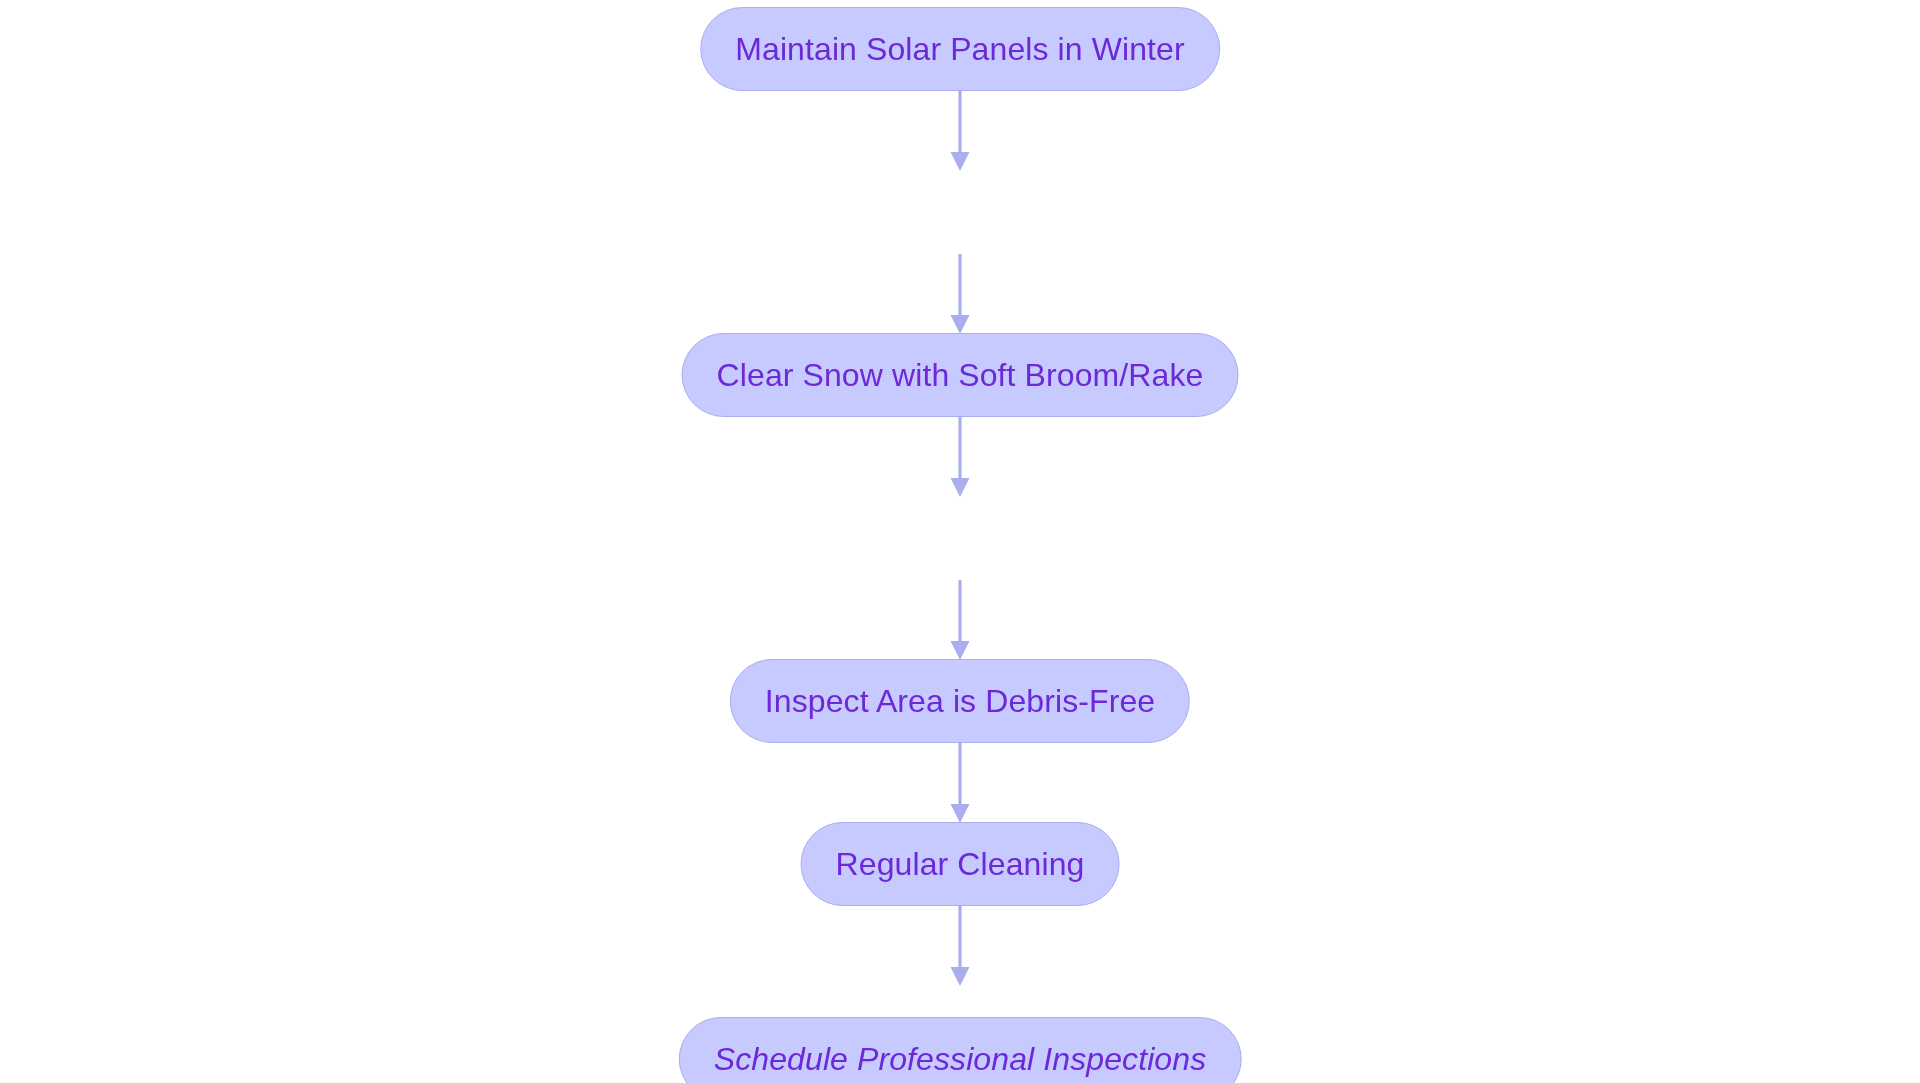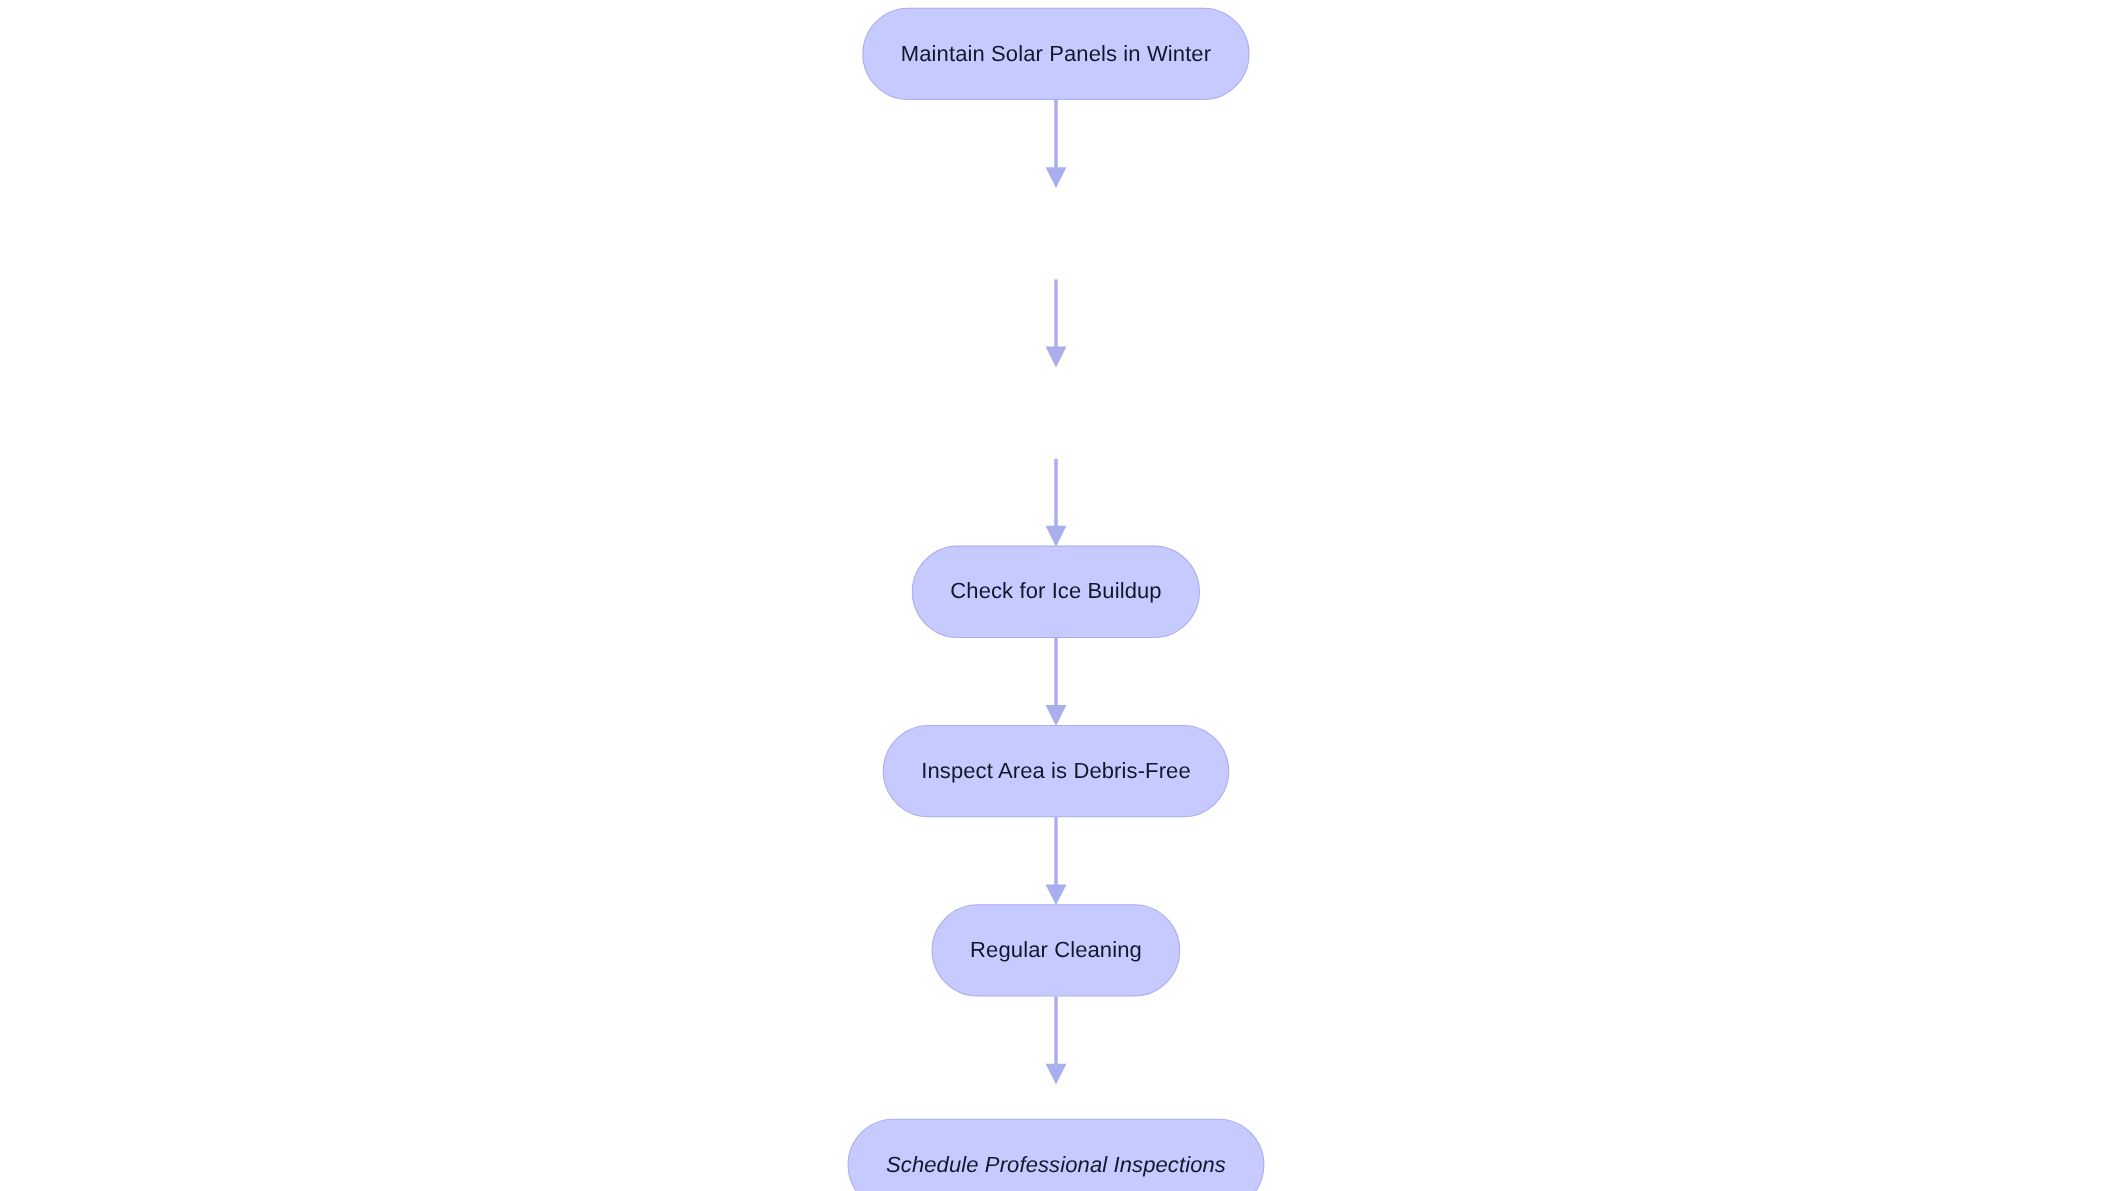--- a/index.html
+++ b/index.html
@@ -41,24 +41,24 @@
     justify-content: center;
     padding: 0 34px;
     background: #c6caff;
     border: 1px solid #a9aeee;
     border-radius: 42px;
     white-space: nowrap;
   }
 
   .flow-node-label {
     font-family: "Liberation Sans", sans-serif;
-    font-size: 20px;
+    font-size: 32px;
     line-height: 1;
     font-weight: 400;
-    color: #0f172a;
+    color: #6d28d9;
     letter-spacing: 0.1px;
     text-align: right;
   }
 
   
   .flow-connector {
     position: absolute;
     left: 50%;
     transform: translateX(-50%);
     width: 24px;
@@ -98,31 +98,31 @@
     </div>
 
 
     <div class="flow-connector" style="top:254px;">
       <svg viewBox="0 0 24 80" xmlns="http://www.w3.org/2000/svg">
         <line class="connector-line" x1="12" y1="0" x2="12" y2="64"></line>
         <polygon class="connector-head" points="12,80 2.5,61 21.5,61"></polygon>
       </svg>
     </div>
 
+    <div class="flow-node" style="top:333px;">
+      <span class="flow-node-label">Clear Snow with Soft Broom/Rake</span>
+    </div>
 
     <div class="flow-connector" style="top:417px;">
       <svg viewBox="0 0 24 80" xmlns="http://www.w3.org/2000/svg">
         <line class="connector-line" x1="12" y1="0" x2="12" y2="64"></line>
         <polygon class="connector-head" points="12,80 2.5,61 21.5,61"></polygon>
       </svg>
     </div>
 
-    <div class="flow-node" style="top:496px;">
-      <span class="flow-node-label">Check for Ice Buildup</span>
-    </div>
 
     <div class="flow-connector" style="top:580px;">
       <svg viewBox="0 0 24 80" xmlns="http://www.w3.org/2000/svg">
         <line class="connector-line" x1="12" y1="0" x2="12" y2="64"></line>
         <polygon class="connector-head" points="12,80 2.5,61 21.5,61"></polygon>
       </svg>
     </div>
 
     <div class="flow-node" style="top:659px;">
       <span class="flow-node-label">Inspect Area is Debris-Free</span>

